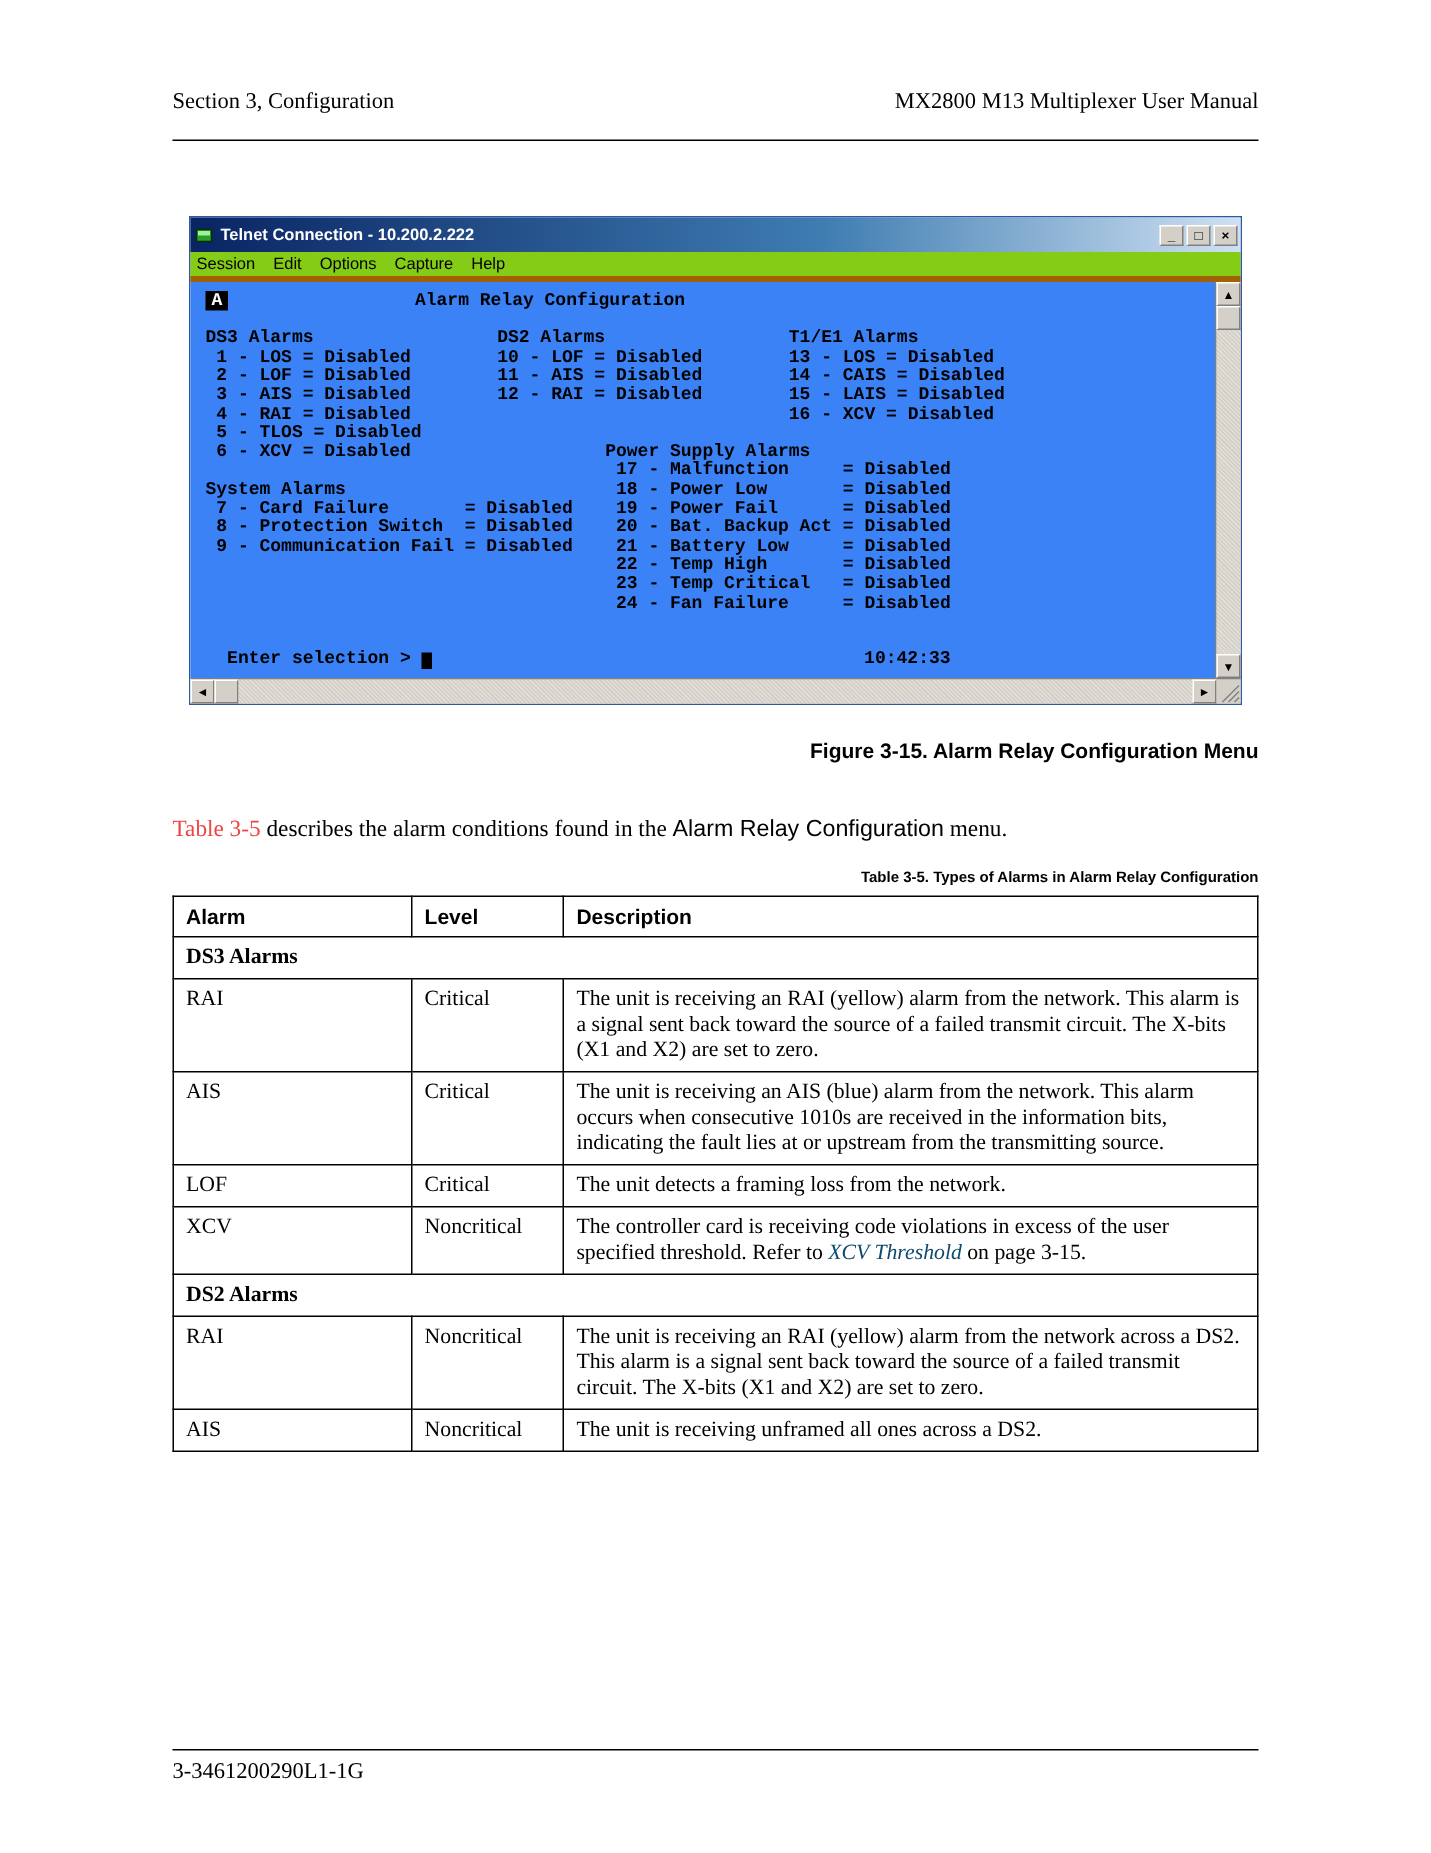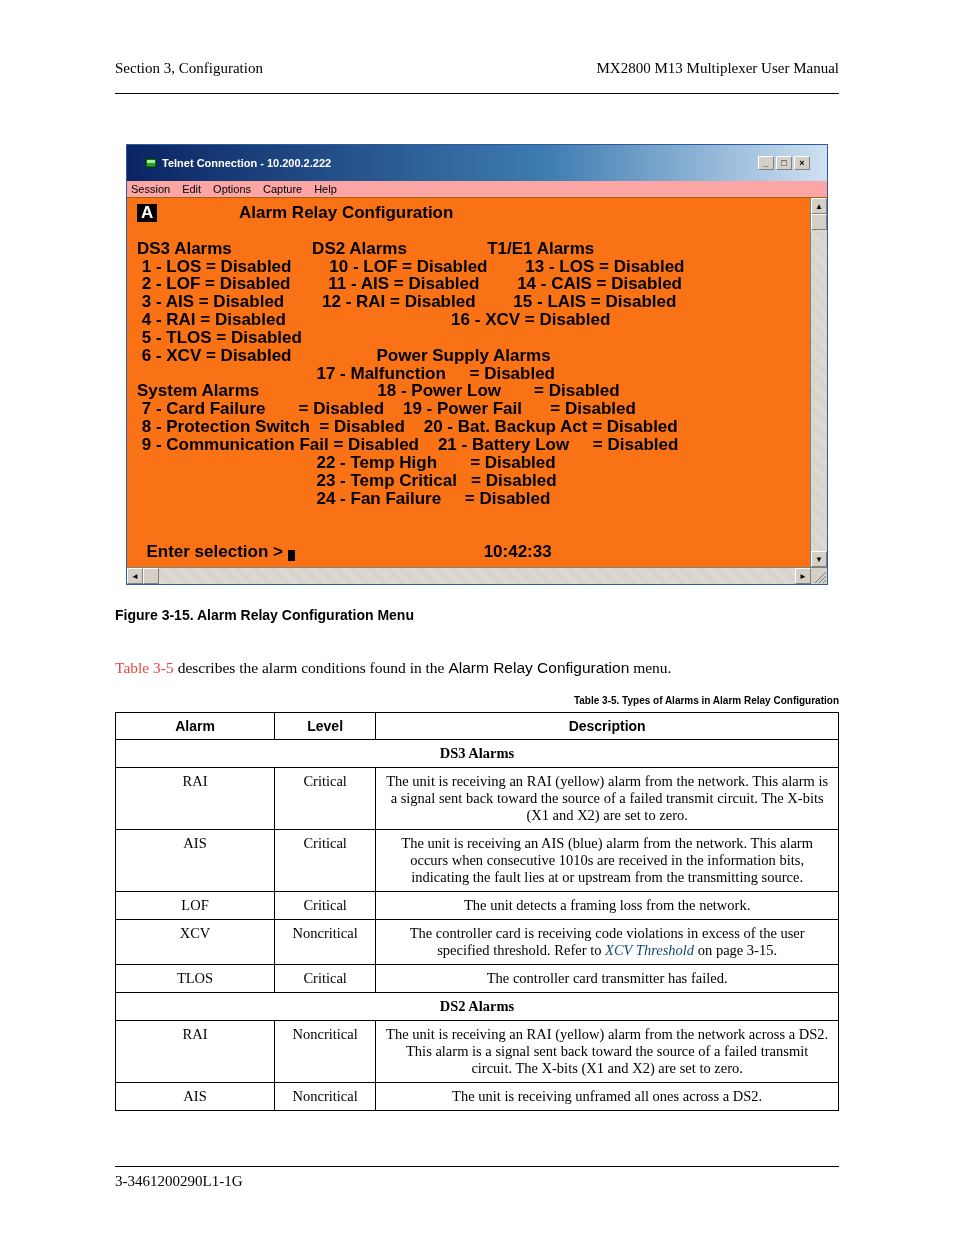--- a/index.html
+++ b/index.html
@@ -3,44 +3,44 @@
 <meta charset="utf-8">
 <style>
 body{margin:0;background:#fff;font-family:"Times New Roman",serif;color:#000}
 .page{width:954px;height:1235px;margin:0 auto;position:relative;box-sizing:border-box;padding:60px 115px 50px 115px}
 .hdr{display:flex;justify-content:space-between;font-size:15px;margin-bottom:16px}
 .hdr-line{border:none;border-top:1px solid #000;margin:0 0 50px 0}
 .ftr{position:absolute;left:115px;right:115px;bottom:45px}
 .ftr-line{border:none;border-top:1px solid #000;margin:0 0 6px 0}
 .ftr-row{display:flex;justify-content:flex-start;font-size:15px}
 .telnet-window{width:700px;margin:0 auto;font-family:Tahoma,Arial,sans-serif;font-size:11px;border:1px solid #2c5aa0}
-.title-bar{background:linear-gradient(to right,#0a2463,#3e7cb1 60%,#cfe1f2);color:#fff;height:36px;display:flex;align-items:center;padding:0 17px}
+.title-bar{background:linear-gradient(to right,#0a2463,#3e7cb1 60%,#cfe1f2);color:#fff;height:23px;display:flex;align-items:center;padding:0 2px}
 .title-icon{width:14px;height:14px;display:inline-flex;align-items:center;justify-content:center;margin-right:4px}
 .title-text{font-weight:bold;font-size:11px;flex:1}
 .win-ctrls{display:flex;gap:2px}
 .win-btn{width:16px;height:14px;background:#d4d0c8;border:1px solid #fff;border-right-color:#808080;border-bottom-color:#808080;display:flex;align-items:center;justify-content:center;font-family:Arial;font-size:9px;font-weight:bold;color:#000;box-sizing:border-box}
-.menu-bar{background:#fca5a5;padding:2px 4px;display:flex;gap:12px;border-bottom:1px solid #a16207}
+.menu-bar{background:#84cc16;padding:2px 4px;display:flex;gap:12px;border-bottom:4px solid #a16207}
 .menu-item{color:#000;font-size:11px}
 .term-wrap{display:flex;background:#d4d0c8}
-.terminal{background:#f97316;color:#000;font-family:Liberation Sans, sans-serif;font-size:17px;font-weight:bold;padding:6px 4px 6px 10px;white-space:pre;line-height:1.05;flex:1;letter-spacing:0px}
+.terminal{background:#3b82f6;color:#000;font-family:Liberation Mono, monospace;font-size:12px;font-weight:bold;padding:6px 4px 6px 10px;white-space:pre;line-height:1.05;flex:1;letter-spacing:0px}
 .vscroll{width:16px;background:#d4d0c8;display:flex;flex-direction:column;border-left:1px solid #808080}
 .sbtn{height:16px;background:#d4d0c8;border:1px solid #fff;border-right-color:#808080;border-bottom-color:#808080;display:flex;align-items:center;justify-content:center;font-size:8px;box-sizing:border-box}
 .strack{flex:1;background:repeating-linear-gradient(45deg,#e0ddd6,#e0ddd6 1px,#d4d0c8 1px,#d4d0c8 2px)}
 .sthumb{height:16px;background:#d4d0c8;border:1px solid #fff;border-right-color:#808080;border-bottom-color:#808080;box-sizing:border-box}
 .hscroll{height:16px;background:#d4d0c8;display:flex;border-top:1px solid #808080}
 .htrack{flex:1;background:repeating-linear-gradient(45deg,#e0ddd6,#e0ddd6 1px,#d4d0c8 1px,#d4d0c8 2px)}
 .corner{width:16px;height:16px;background:#d4d0c8}
 .hthumb{width:16px;height:16px;background:#d4d0c8;border:1px solid #fff;border-right-color:#808080;border-bottom-color:#808080;box-sizing:border-box}
-.fig-cap{text-align:left;font-family:Arial,sans-serif;font-weight:bold;font-size:14px;margin:22px 0 36px}
+.fig-cap{text-align:right;font-family:Arial,sans-serif;font-weight:bold;font-size:14px;margin:22px 0 36px}
 .para{font-size:15.5px;margin:0 0 18px}
 .link{color:#ef4444}
 .em{font-style:italic;color:#0c4a6e}
 .tbl-cap{text-align:right;font-family:Arial,sans-serif;font-weight:bold;font-size:10px;margin:0 0 6px}
 table.alarm{width:100%;border-collapse:collapse;font-size:14.5px}
-table.alarm th,table.alarm td{border:1px solid #000;padding:5px 8px;text-align:center;vertical-align:top}
+table.alarm th,table.alarm td{border:1px solid #000;padding:5px 8px;text-align:left;vertical-align:top}
 table.alarm th{font-family:Arial,sans-serif;font-weight:bold;font-size:14px}
 td.sect{font-weight:bold}
 .cursor-blk{display:inline-block;width:7px;height:11px;background:#000;vertical-align:text-bottom}
 .a-box{display:inline-block;background:#000;color:#fff;padding:0 4px;margin-right:2px}
 </style>
 </head>
 <body>
 
 <div class="page">
   <div class="hdr">
@@ -151,25 +151,20 @@
           <td>LOF</td>
           <td>Critical</td>
           <td>The unit detects a framing loss from the network.</td>
         </tr>
     <tr>
           <td>XCV</td>
           <td>Noncritical</td>
           <td><span>The controller card is receiving code violations in excess of the user specified threshold. Refer to </span><span class="em">XCV Threshold</span><span> on page 3-15.</span></td>
         </tr>
     <tr>
-          <td>TLOS</td>
-          <td>Critical</td>
-          <td>The controller card transmitter has failed.</td>
-        </tr>
-    <tr>
           <td class="sect" colspan="3">DS2 Alarms</td>
         </tr>
     <tr>
           <td>RAI</td>
           <td>Noncritical</td>
           <td>The unit is receiving an RAI (yellow) alarm from the network across a DS2. This alarm is a signal sent back toward the source of a failed transmit circuit. The X-bits (X1 and X2) are set to zero.</td>
         </tr>
     <tr>
           <td>AIS</td>
           <td>Noncritical</td>

